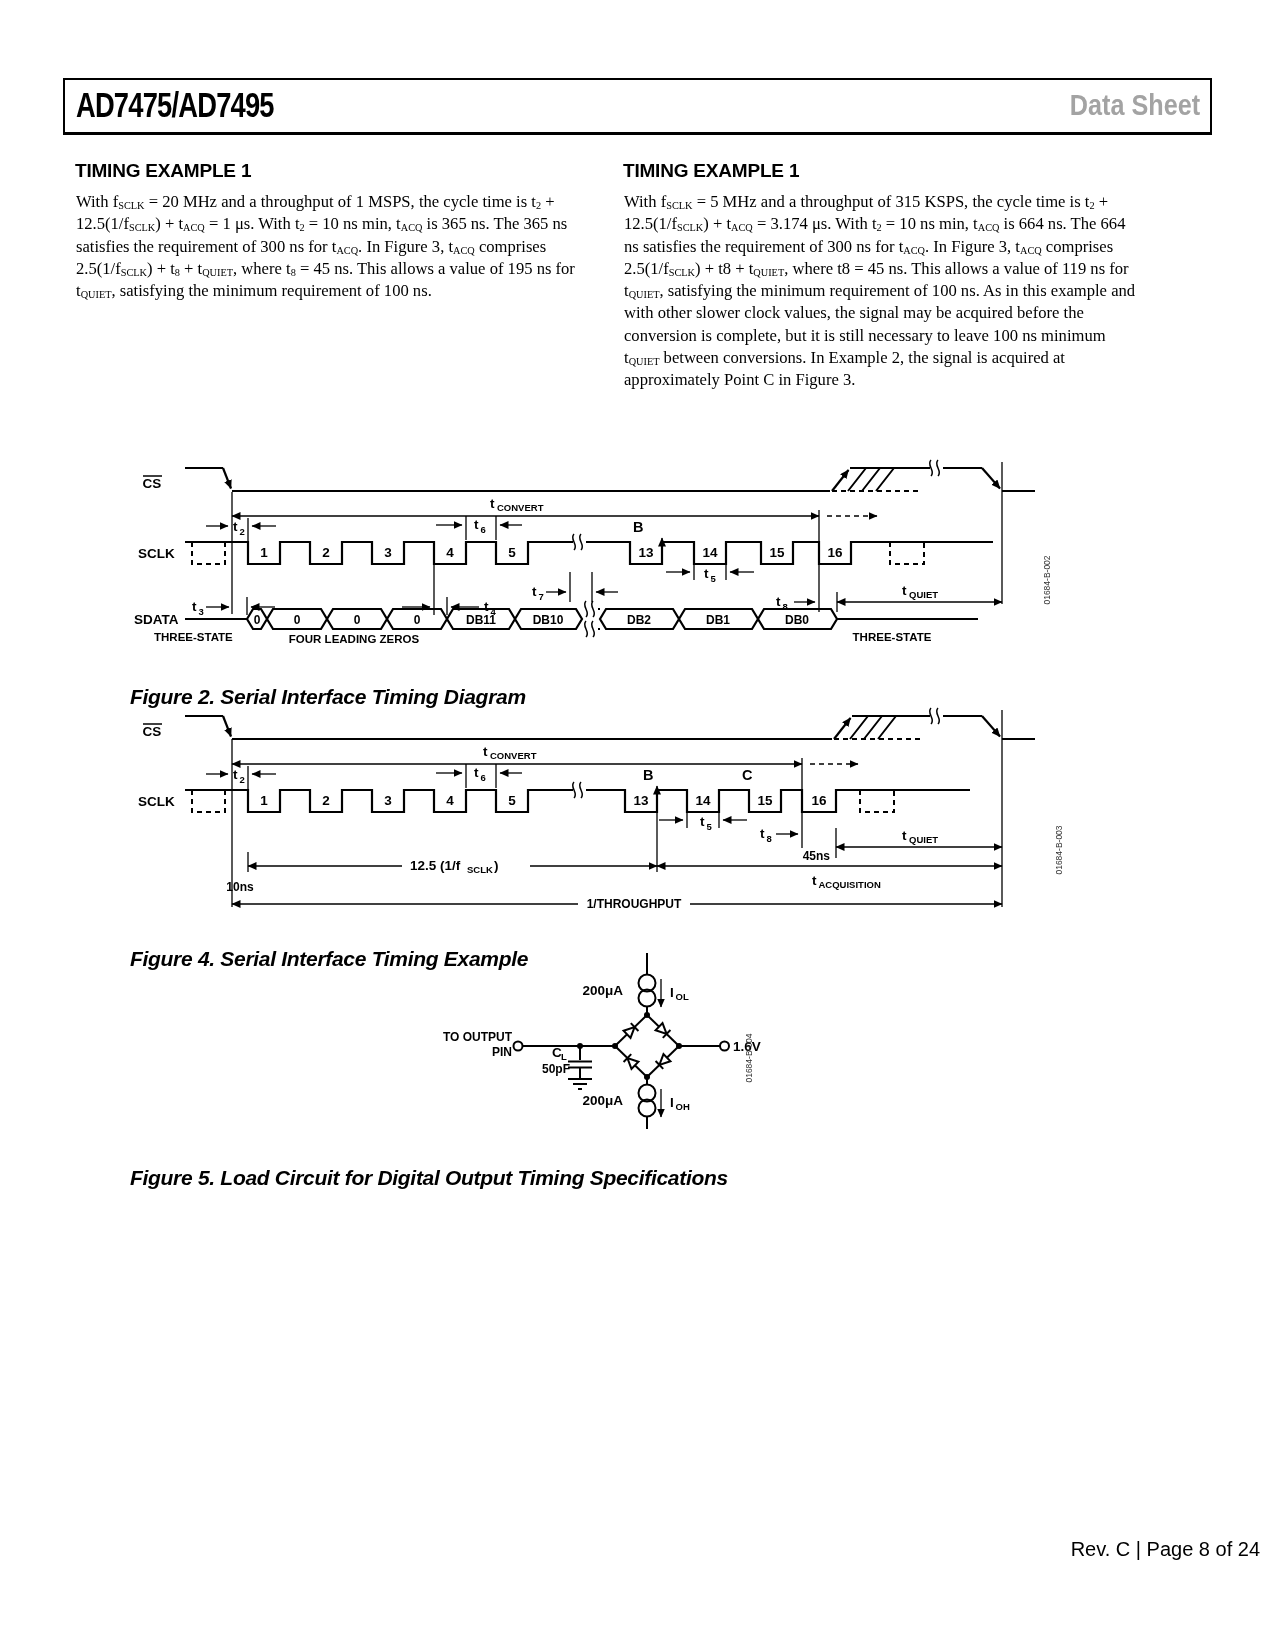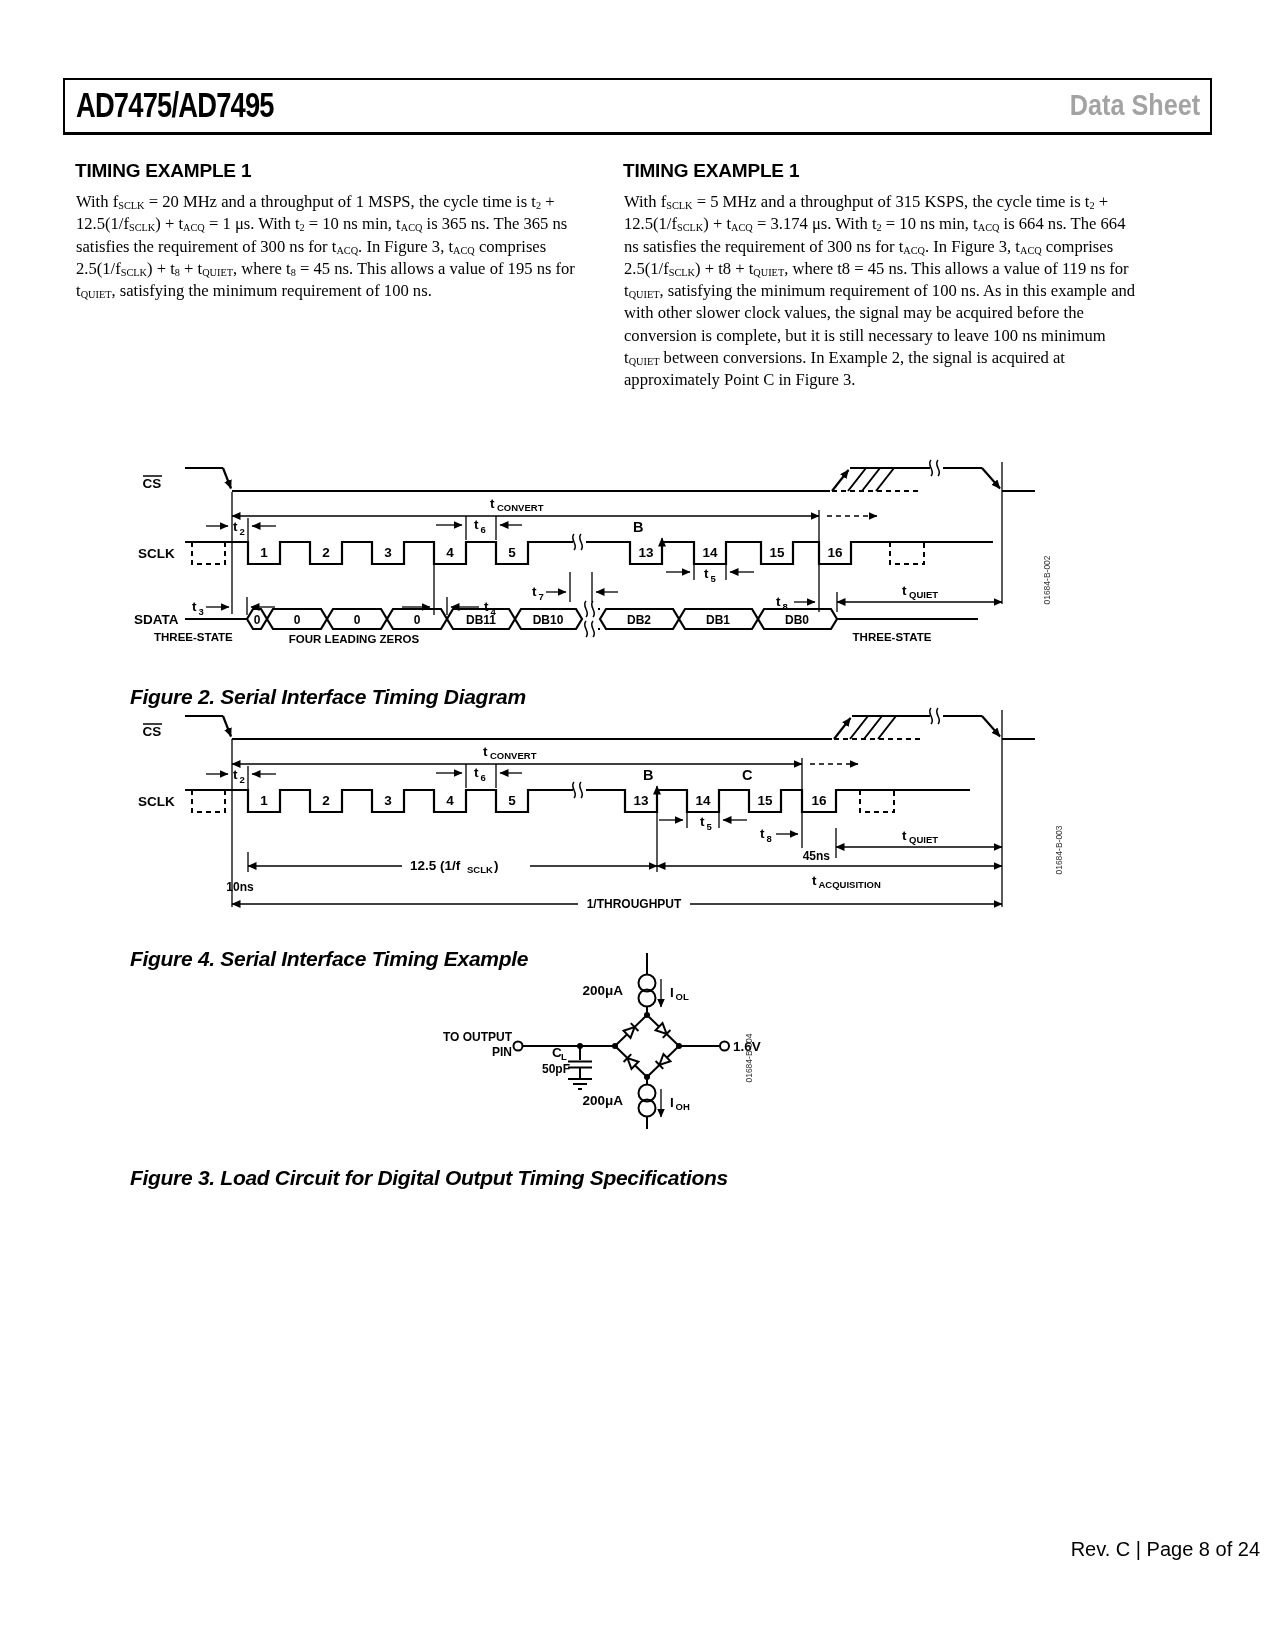--- a/index.html
+++ b/index.html
@@ -350,17 +350,17 @@
     <text class="t12 end" x="92" y="103">PIN</text>
     <text class="t13" x="132" y="104">C</text>
     <text class="t9" x="141" y="107">L</text>
     <text class="t12 end" x="150" y="120">50pF</text>
     <text class="t13" x="313" y="98">1.6V</text>
     <text class="t13 end" x="203" y="152">200μA</text>
     <text class="t13" x="250" y="154">I</text>
     <text class="t9" x="255.5" y="157">OH</text>
     <text class="t8 mid" transform="rotate(-90 332 105)" x="332" y="105">01684-B-004</text>
   </svg>
-  <div class="caption" style="top:1143px;">Figure 3. Load Circuit for Digital Output Timing Specifications</div>
+  <div class="caption" style="top:1143px;">Figure 5. Load Circuit for Digital Output Timing Specifications</div>
 
   <div id="footer">Rev. C | Page 8 of 24</div>
 
 </div>
 
 </body></html>

